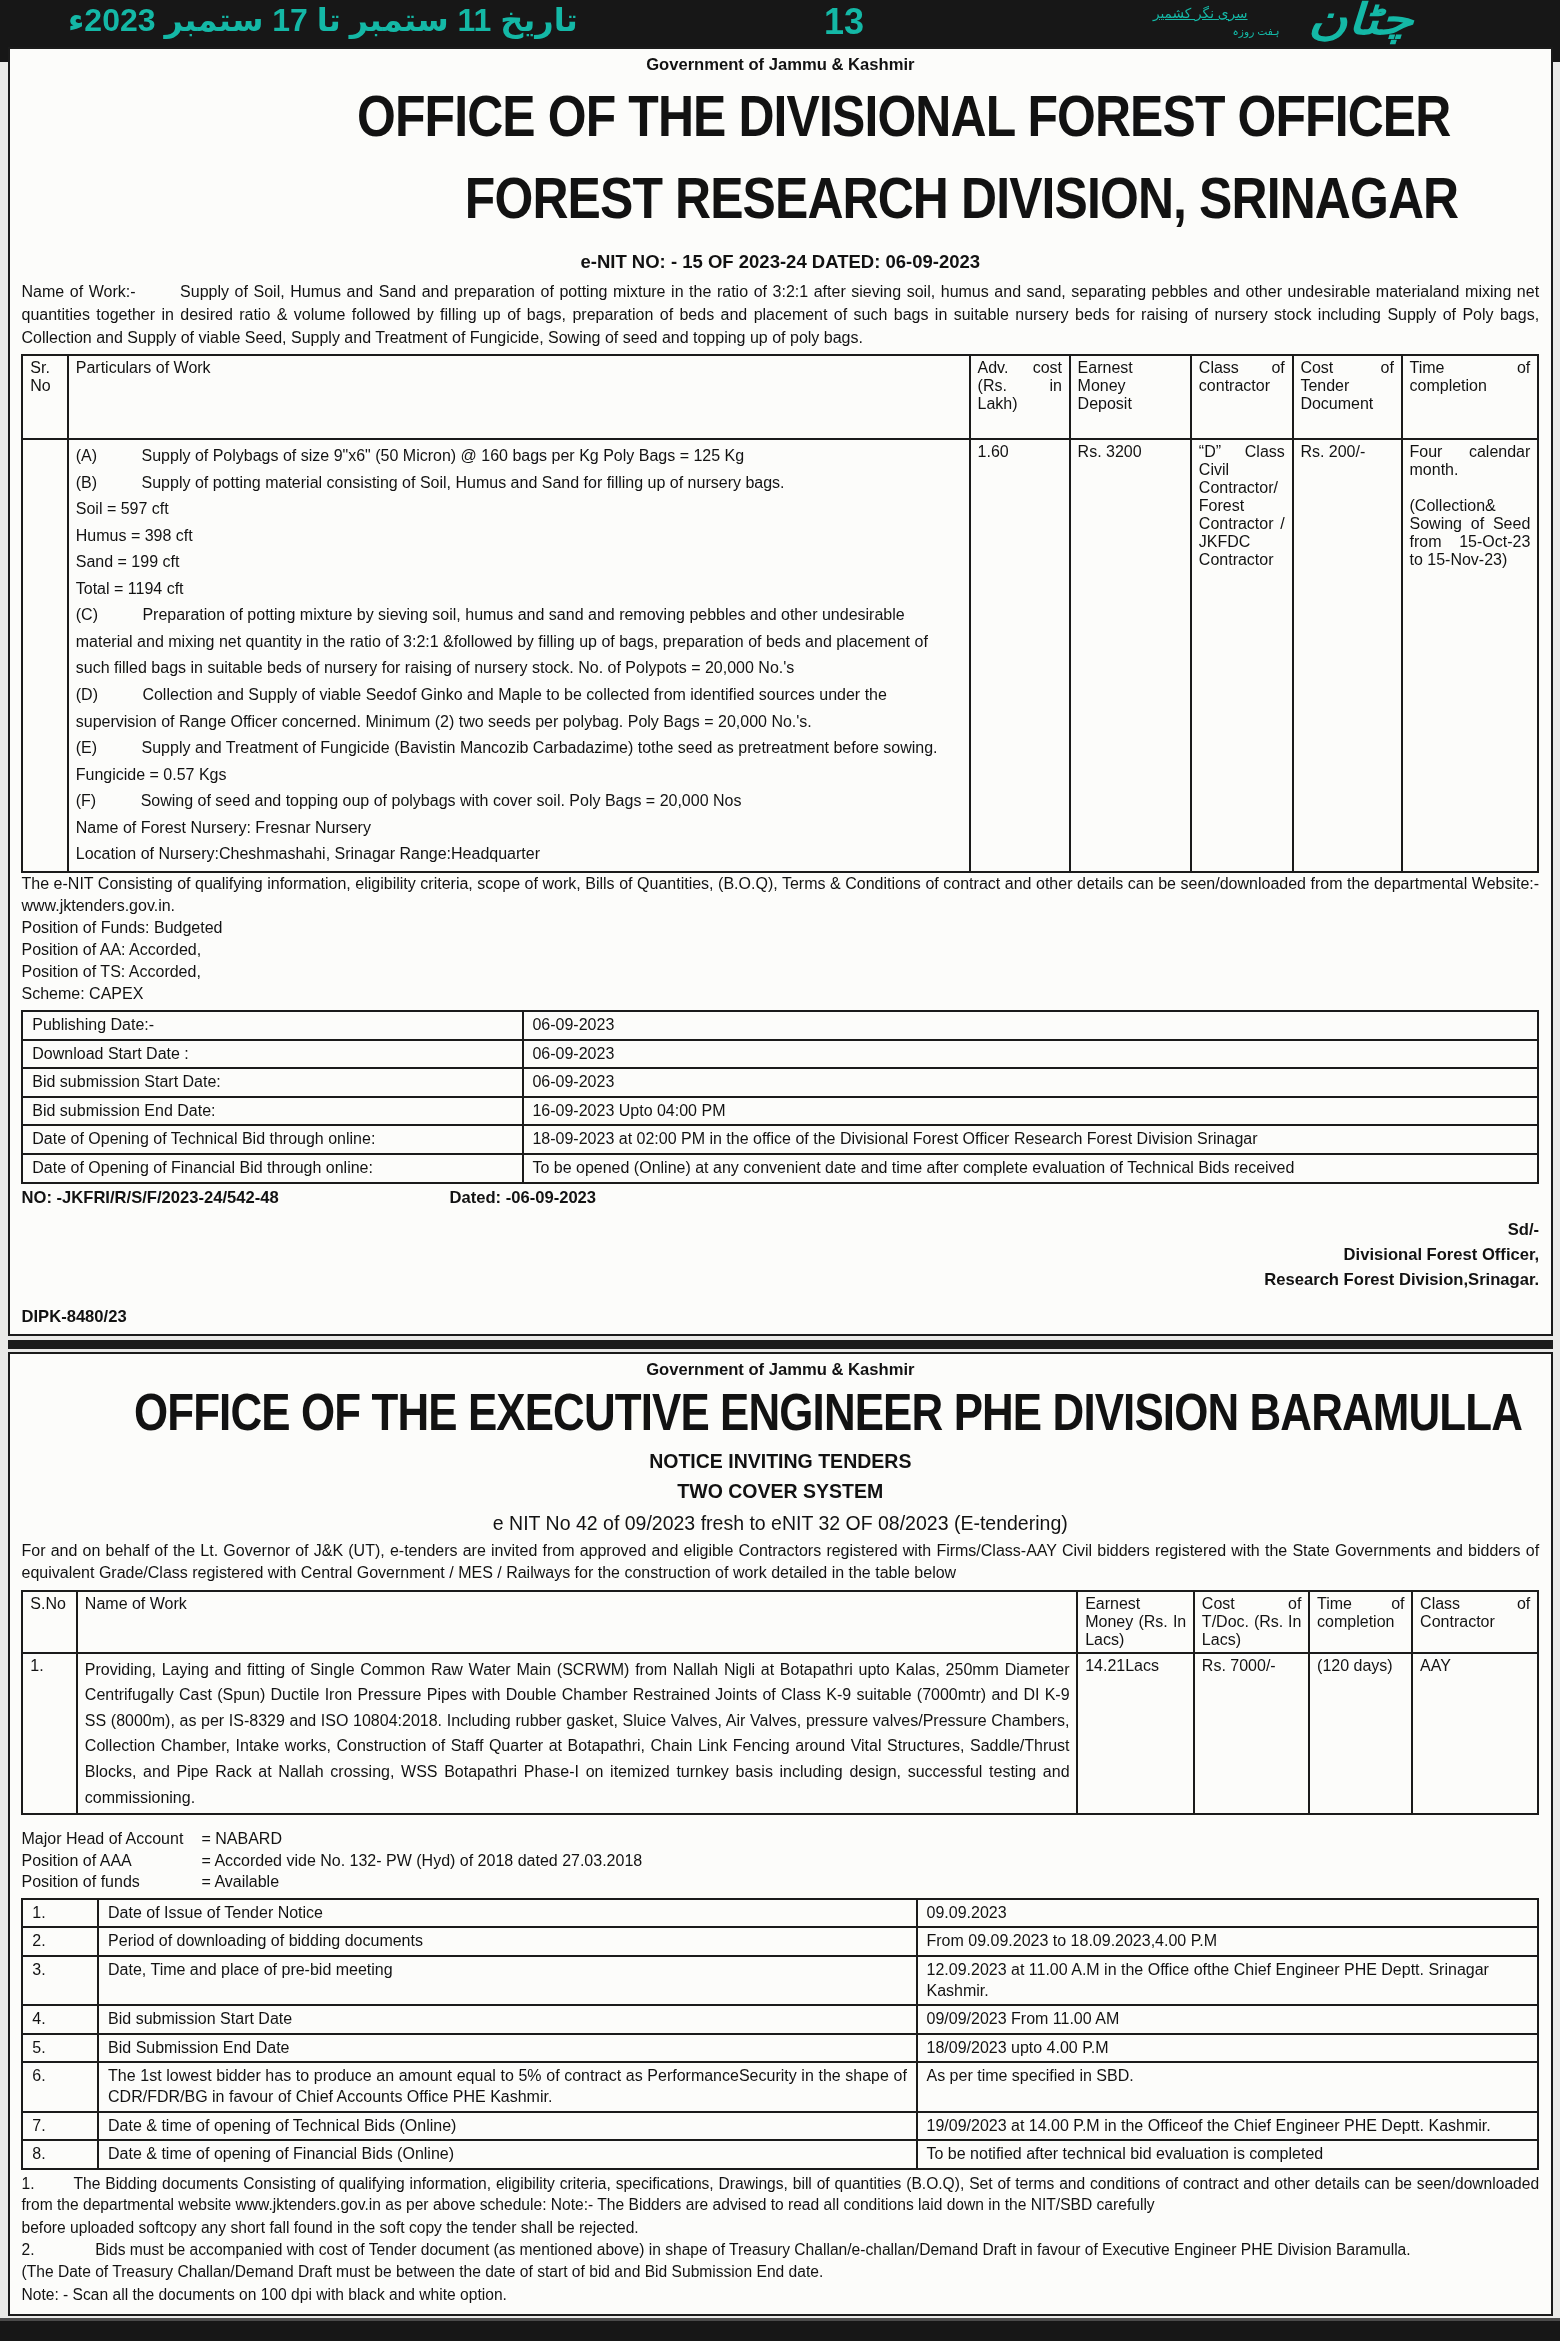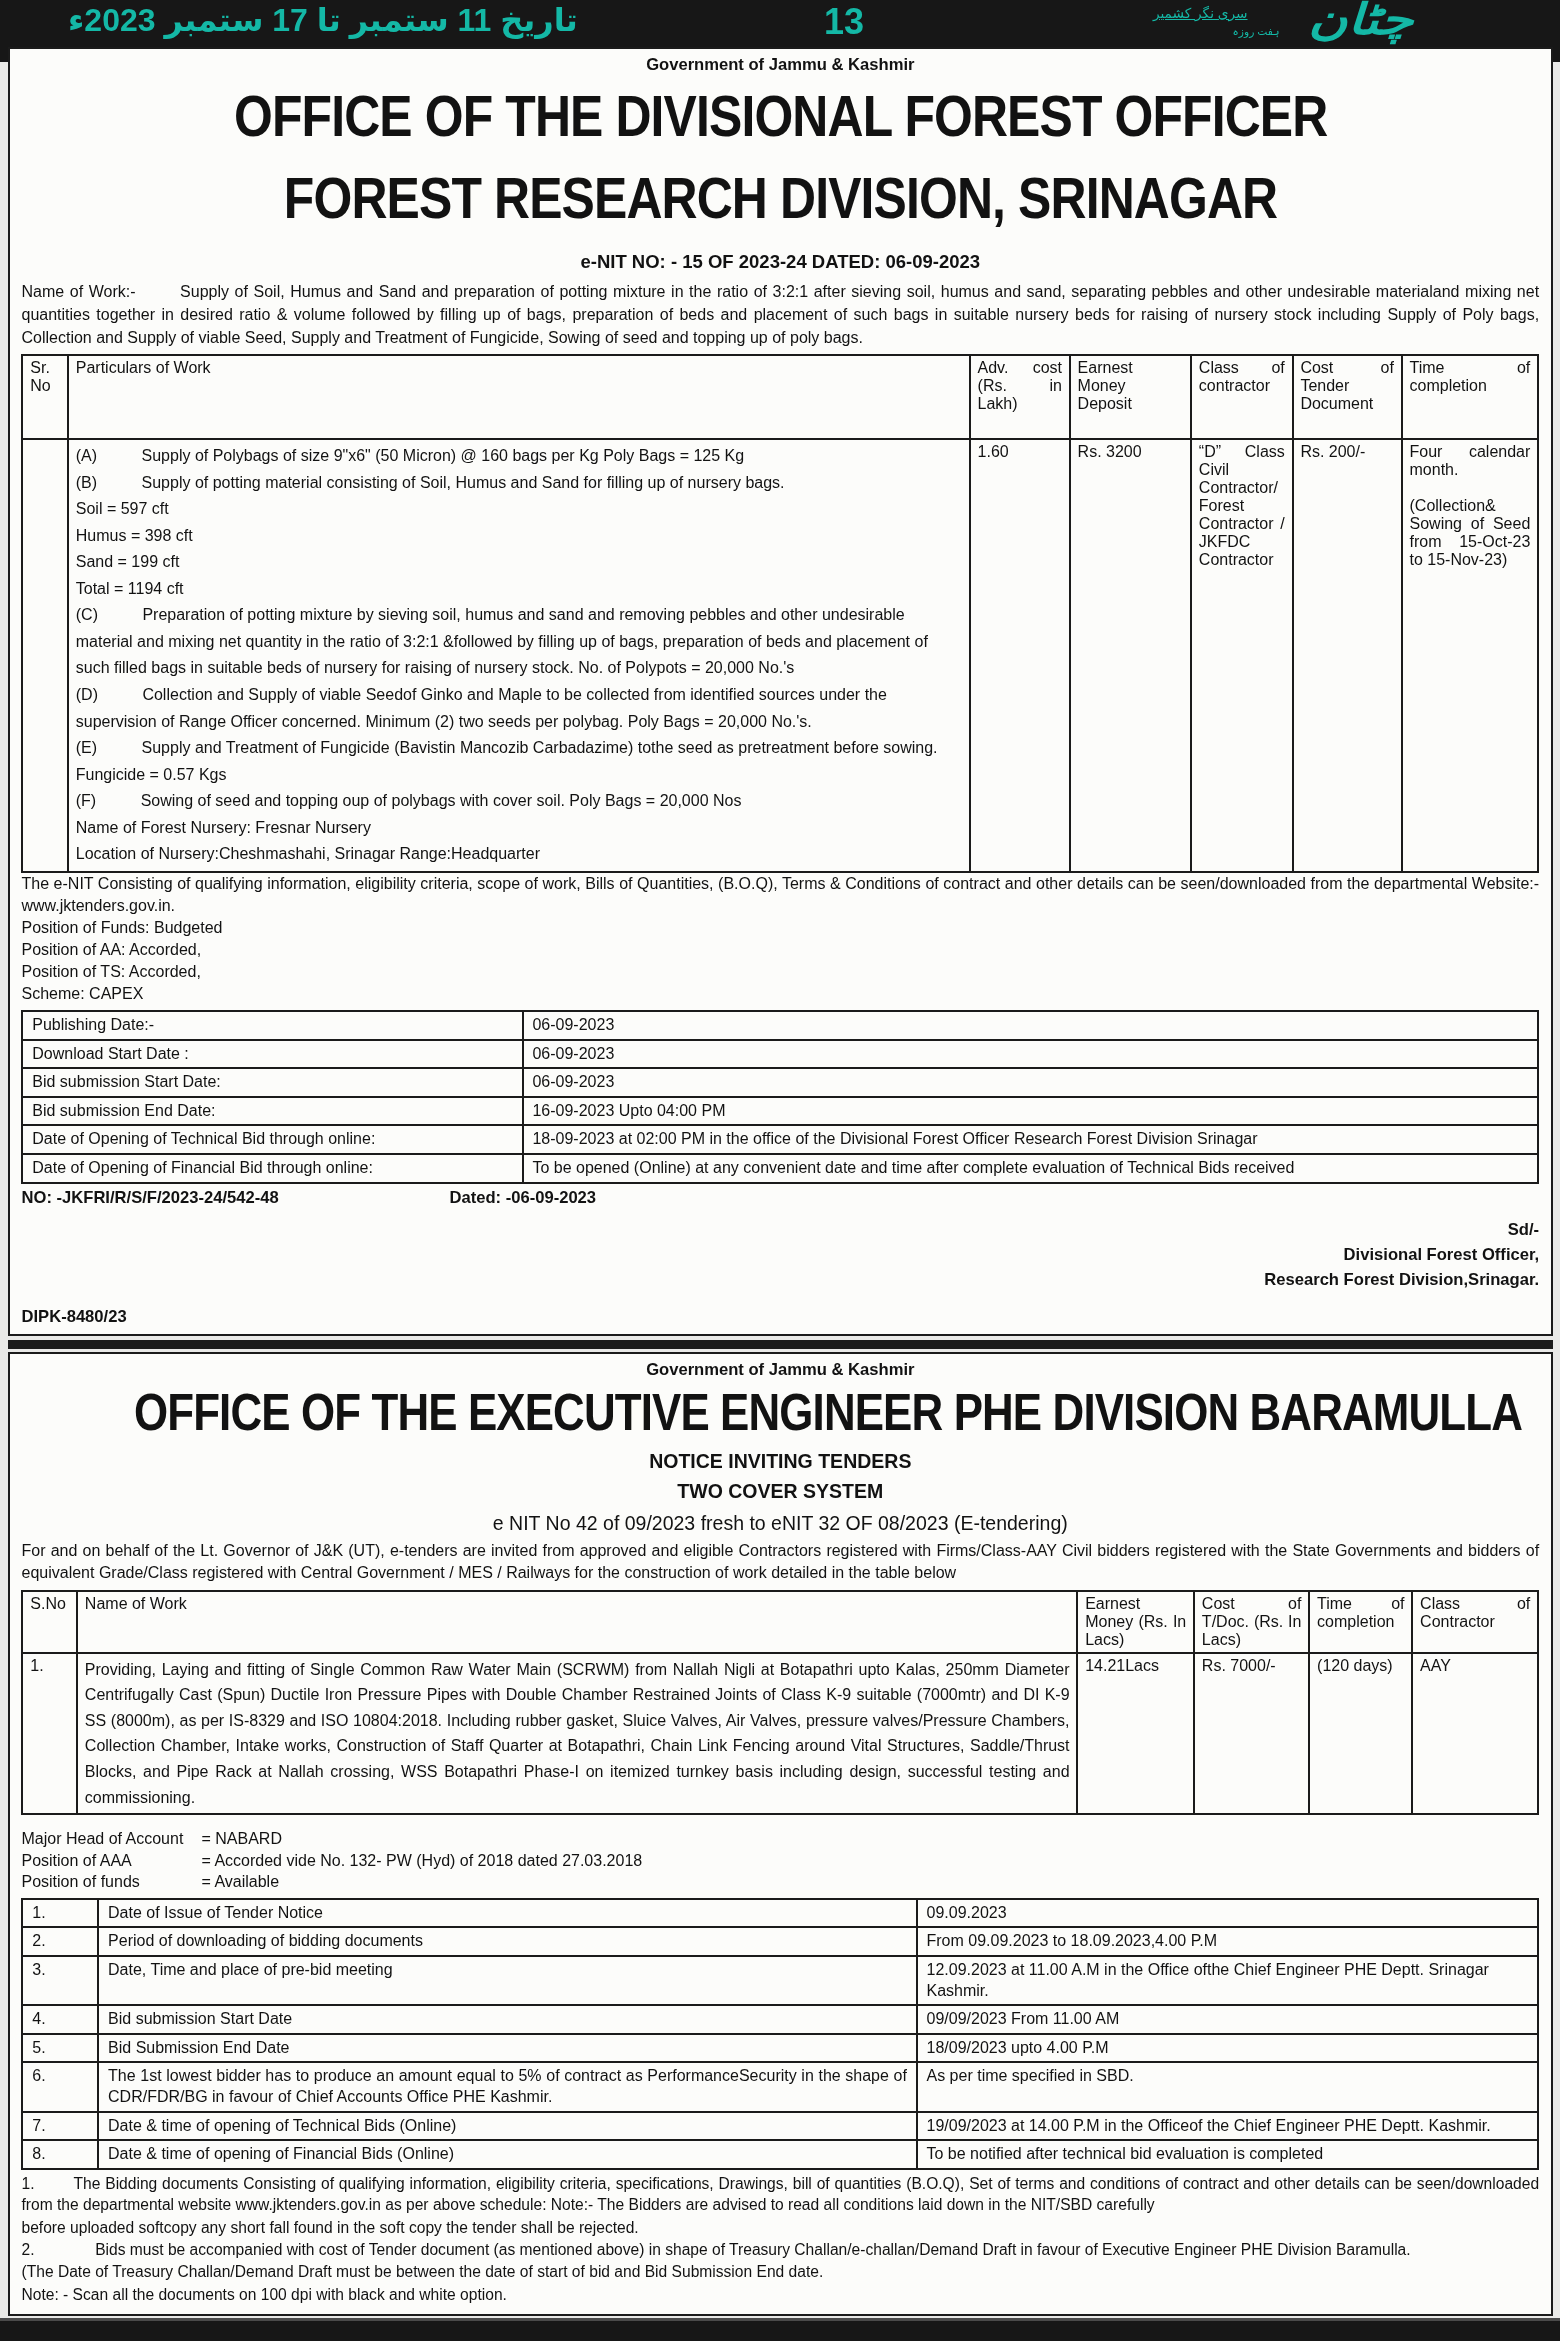--- a/index.html
+++ b/index.html
@@ -21,21 +21,21 @@
   .logo-main { position:absolute; right:127px; top:-5.9px; font-size:43px; font-weight:bold; font-style:italic; transform:scaleX(1.25); transform-origin:right center; }
   .logo-sub  { position:absolute; right:293px; top:4.9px; font-size:13.7px; text-decoration:underline; }
   .logo-weekly { position:absolute; right:261px; top:25px; font-size:10.7px; }
   
   .content { position:absolute; top:47px; left:7.8px; width:1545px; }
   .notice { border:2.9px solid #1b1b1b; background:#fcfcfa; padding:5.9px 11.7px 7.8px; }
   .divider { height:8.8px; background:#1b1b1b; margin:3.9px 0 2.9px; }
   .footer-bar { position:absolute; bottom:0; left:0; width:1560px; height:24.4px; background:#171717; border-top:3.9px solid #4a4a4a; }
 
   .govt { text-align:center; font-weight:bold; font-size:16.6px; }
-  .big-title { text-align:center; font-weight:bold; }
+  .big-title { text-align:right; font-weight:bold; }
   .cond { display:inline-block; transform:scaleX(0.86); transform-origin:50% 50%; white-space:nowrap; letter-spacing:-1px; }
   .n1-title { font-size:58px; line-height:1.42; }
   .n2-title { font-size:51px; line-height:1.15; margin:3.9px 0 7.8px; }
   .enit { text-align:center; font-weight:bold; font-size:18.5px; margin:11.7px 0 7.8px; }
   .body-text { font-size:16px; line-height:1.42; text-align:justify; }
   .para-gap { margin-top:2px; }
 
   
   .work-table { width:100%; border-collapse:collapse; margin-top:4.9px; font-size:16px; table-layout:fixed;padding-left:27px; }
   .work-table th, .work-table td { border:2px solid #1b1b1b; vertical-align:top; padding:2.9px 6.8px; font-weight:normal; }

